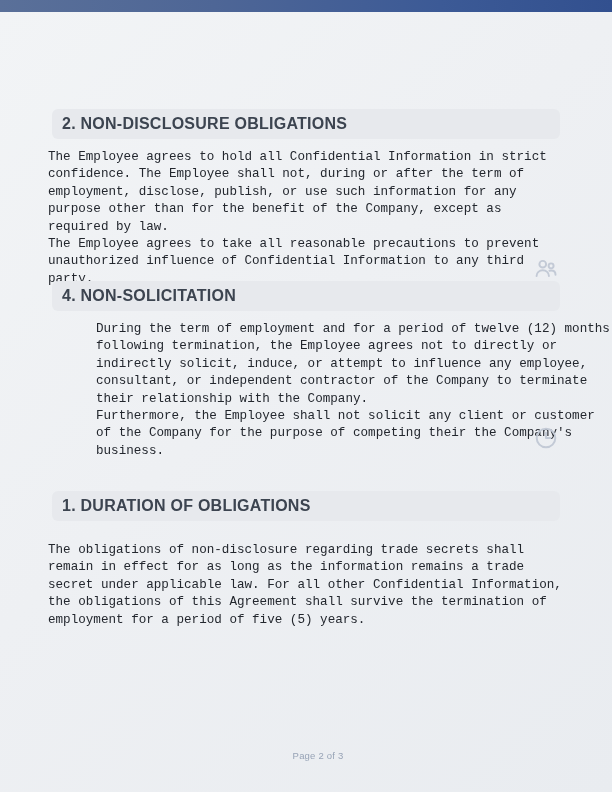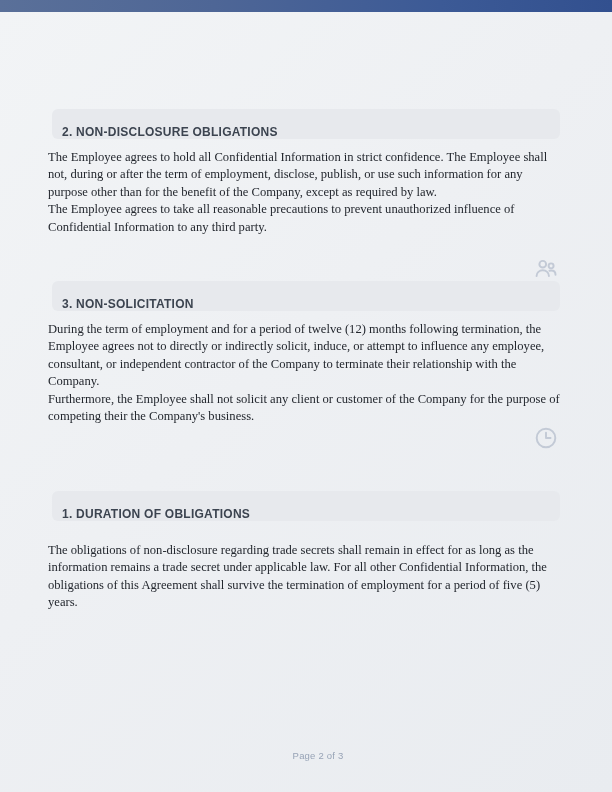--- a/index.html
+++ b/index.html
@@ -61,55 +61,55 @@
     left: 52px;
     width: 508px;
     height: 30px;
     background: #e7e9ed;
     border-radius: 6px;
     box-sizing: border-box;
   }
   .section-header .title {
     position: absolute;
     left: 10px;
-    top: 8px;
+    top: 0;
     height: 30px;
     line-height: 30px;
-    font-size: 12px;
+    font-size: 16px;
     font-weight: bold;
     letter-spacing: 0.25px;
     color: #3c4450;
     white-space: nowrap;
   }
 
   
   .section-body {
     position: absolute;
     left: 48px;
     width: 516px;
-    font-family: Liberation Serif, serif;
+    font-family: Liberation Mono, monospace;
     font-size: 12.6px;
     line-height: 17.4px;
     color: #23272e;
     text-align: left;
   }
   .section-body p {
     margin: 0;
   }
 
   
   #sec-2 { top: 48px; }
   #sec-2 .section-icon   { left: 533px; top: 52px; }
   #sec-2 .section-header { top: 49px; }
   #sec-2 .section-body   { top: 89px; }
 
   #sec-3 { top: 258px; }
   #sec-3 .section-icon   { left: 533px; top: -14px; }
   #sec-3 .section-header { top: 11px; }
-  #sec-3 .section-body   { top: 51px; }
+  #sec-3 .section-body   { top: 51px; margin-left: 48px; }
 
   #sec-4 { top: 468px; }
   #sec-4 .section-icon   { left: 533px; top: -55px; }
   #sec-4 .section-header { top: 11px; }
   #sec-4 .section-body   { top: 62px; }
 
   
   .page-footer {
     position: absolute;
     left: 0;
@@ -149,21 +149,21 @@
   <div class="section" id="sec-3">
     <div class="section-icon">
       <svg viewBox="0 0 24 24" fill="none" stroke="currentColor" stroke-width="1.8" stroke-linecap="round" stroke-linejoin="round">
         <circle cx="9" cy="7.6" r="3.1"></circle>
         <path d="M3.3 18.4c0-3.1 2.55-5.2 5.7-5.2s5.7 2.1 5.7 5.2"></path>
         <circle cx="16.7" cy="9.1" r="2.3"></circle>
         <path d="M15.2 13.6c.5-.15 1-.22 1.5-.22 2.45 0 4.1 1.6 4.1 4.0"></path>
       </svg>
     </div>
     <div class="section-header">
-      <div class="title">3. NON-SOLICITATION</div>
+      <div class="title">4. NON-SOLICITATION</div>
     </div>
     <div class="section-body">
       <p>During the term of employment and for a period of twelve (12) months following termination, the Employee agrees not to directly or indirectly solicit, induce, or attempt to influence any employee, consultant, or independent contractor of the Company to terminate their relationship with the Company.</p>
       <p>Furthermore, the Employee shall not solicit any client or customer of the Company for the purpose of competing their the Company's business.</p>
     </div>
   </div>
 
   <div class="section" id="sec-4">
     <div class="section-icon">
       <svg viewBox="0 0 24 24" fill="none" stroke="currentColor" stroke-width="1.8" stroke-linecap="round" stroke-linejoin="round">

